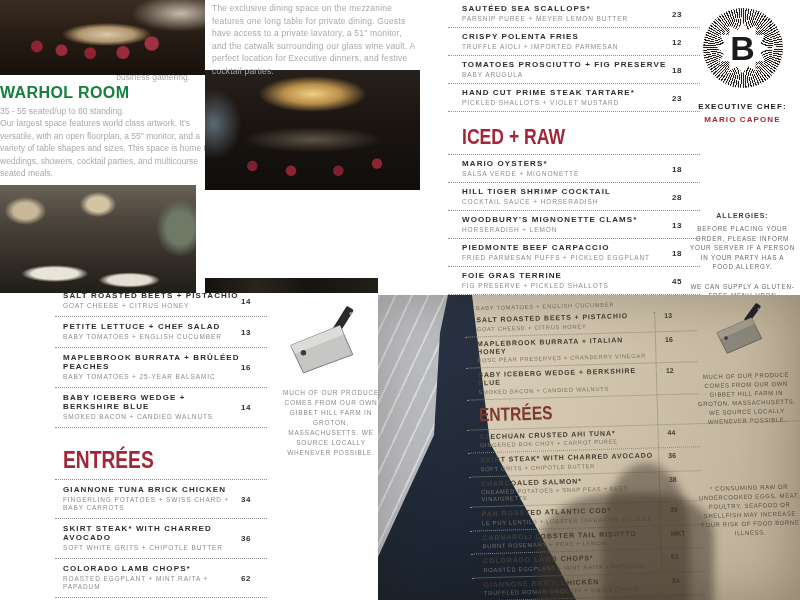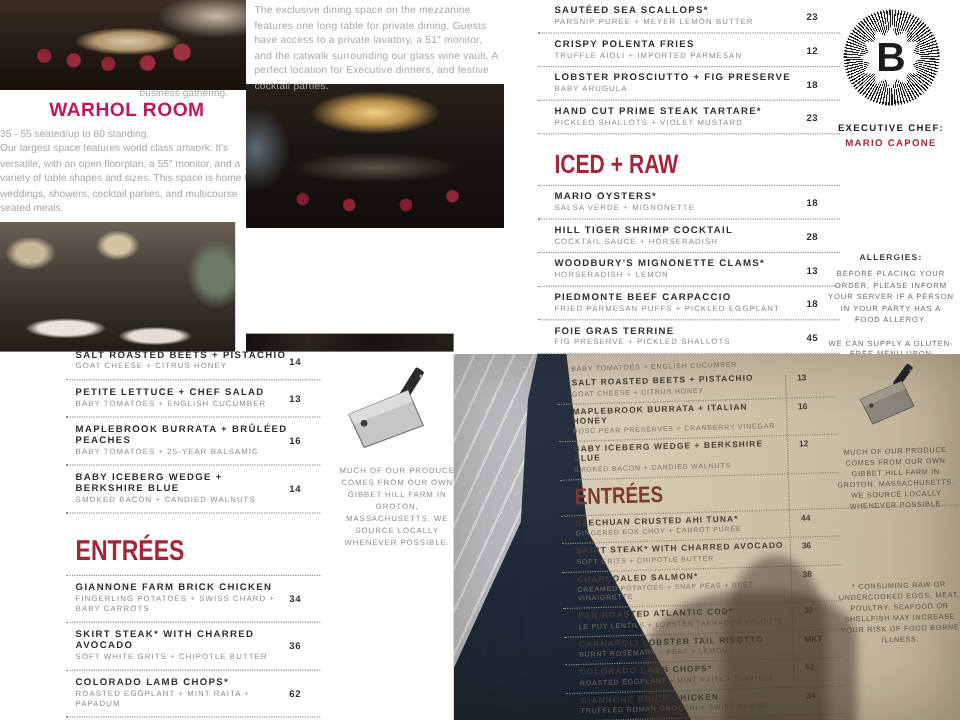--- a/index.html
+++ b/index.html
@@ -45,21 +45,21 @@
     radial-gradient(ellipse 34px 40px at 92% 40%, #6e7a66 0 40%, rgba(0,0,0,0) 72%),
     linear-gradient(180deg,#6a6156 0%,#4a433a 35%,#2f2a24 75%,#211d18 100%);}
   #photoA4{left:205px;top:278px;width:173px;height:15px;background:
     linear-gradient(90deg,#14110e,#2a241d 30%,#161310 60%,#23201a);}
 
   .gray-par{position:absolute;font-size:8.5px;line-height:12.5px;letter-spacing:.2px;color:#a9a9a9;}
   #mezz{left:212px;top:2px;width:206px;}
   #sheffield{left:0;top:88px;width:190px;text-align:right;}
   #sheffield .rm-title{font-size:16px;font-weight:bold;color:#A32638;letter-spacing:.4px;margin-bottom:3px;}
   #warhol{left:205px;top:193px;width:214px;text-align:left;}
-  #warhol .rm-title{font-size:16px;font-weight:bold;color:#be185d;letter-spacing:.4px;margin-bottom:3px;padding-left:41px;}
+  #warhol .rm-title{font-size:16px;font-weight:bold;color:#15803d;letter-spacing:.4px;margin-bottom:3px;}
   .rm-body{font-size:8.5px;line-height:12.5px;color:#a9a9a9;}
 
   
   #menuB{position:absolute;left:448px;top:0;width:252px;}
   #icedraw-head{font-size:22px;margin:12px 0 4px 14px;}
   #icedraw-list{border-top:1px dotted #8f8f8f;}
   #menuB .mrow{padding:4px 0 4px 14px;}
 
   #railB{position:absolute;left:685px;top:0;width:115px;text-align:center;}
   #blogo{position:relative;width:80px;height:80px;margin:8px auto 0;}
@@ -150,21 +150,21 @@
             <div class="nm">BABY ICEBERG WEDGE + BERKSHIRE BLUE</div>
         <div class="ds">SMOKED BACON + CANDIED WALNUTS</div>
           </div>
         <div class="pr">14</div>
       </div>
     </div>
     <div id="entreesC-head" class="redhead">ENTRÉES</div>
     <div id="entreesC-list">
       <div class="mrow">
         <div class="tx">
-            <div class="nm">GIANNONE FARM BRICK CHICKEN</div>
+            <div class="nm">GIANNONE TUNA BRICK CHICKEN</div>
         <div class="ds">FINGERLING POTATOES + SWISS CHARD + BABY CARROTS</div>
           </div>
         <div class="pr">34</div>
       </div>
       <div class="mrow">
         <div class="tx">
             <div class="nm">SKIRT STEAK* WITH CHARRED AVOCADO</div>
         <div class="ds">SOFT WHITE GRITS + CHIPOTLE BUTTER</div>
           </div>
         <div class="pr">36</div>
@@ -204,21 +204,21 @@
       </div>
       <div class="mrow">
         <div class="tx">
             <div class="nm">CRISPY POLENTA FRIES</div>
         <div class="ds">TRUFFLE AIOLI + IMPORTED PARMESAN</div>
           </div>
         <div class="pr">12</div>
       </div>
       <div class="mrow">
         <div class="tx">
-            <div class="nm">LOBSTER PROSCIUTTO + FIG PRESERVE</div>
+            <div class="nm">TOMATOES PROSCIUTTO + FIG PRESERVE</div>
         <div class="ds">BABY ARUGULA</div>
           </div>
         <div class="pr">18</div>
       </div>
       <div class="mrow">
         <div class="tx">
             <div class="nm">HAND CUT PRIME STEAK TARTARE*</div>
         <div class="ds">PICKLED SHALLOTS + VIOLET MUSTARD</div>
           </div>
         <div class="pr">23</div>

